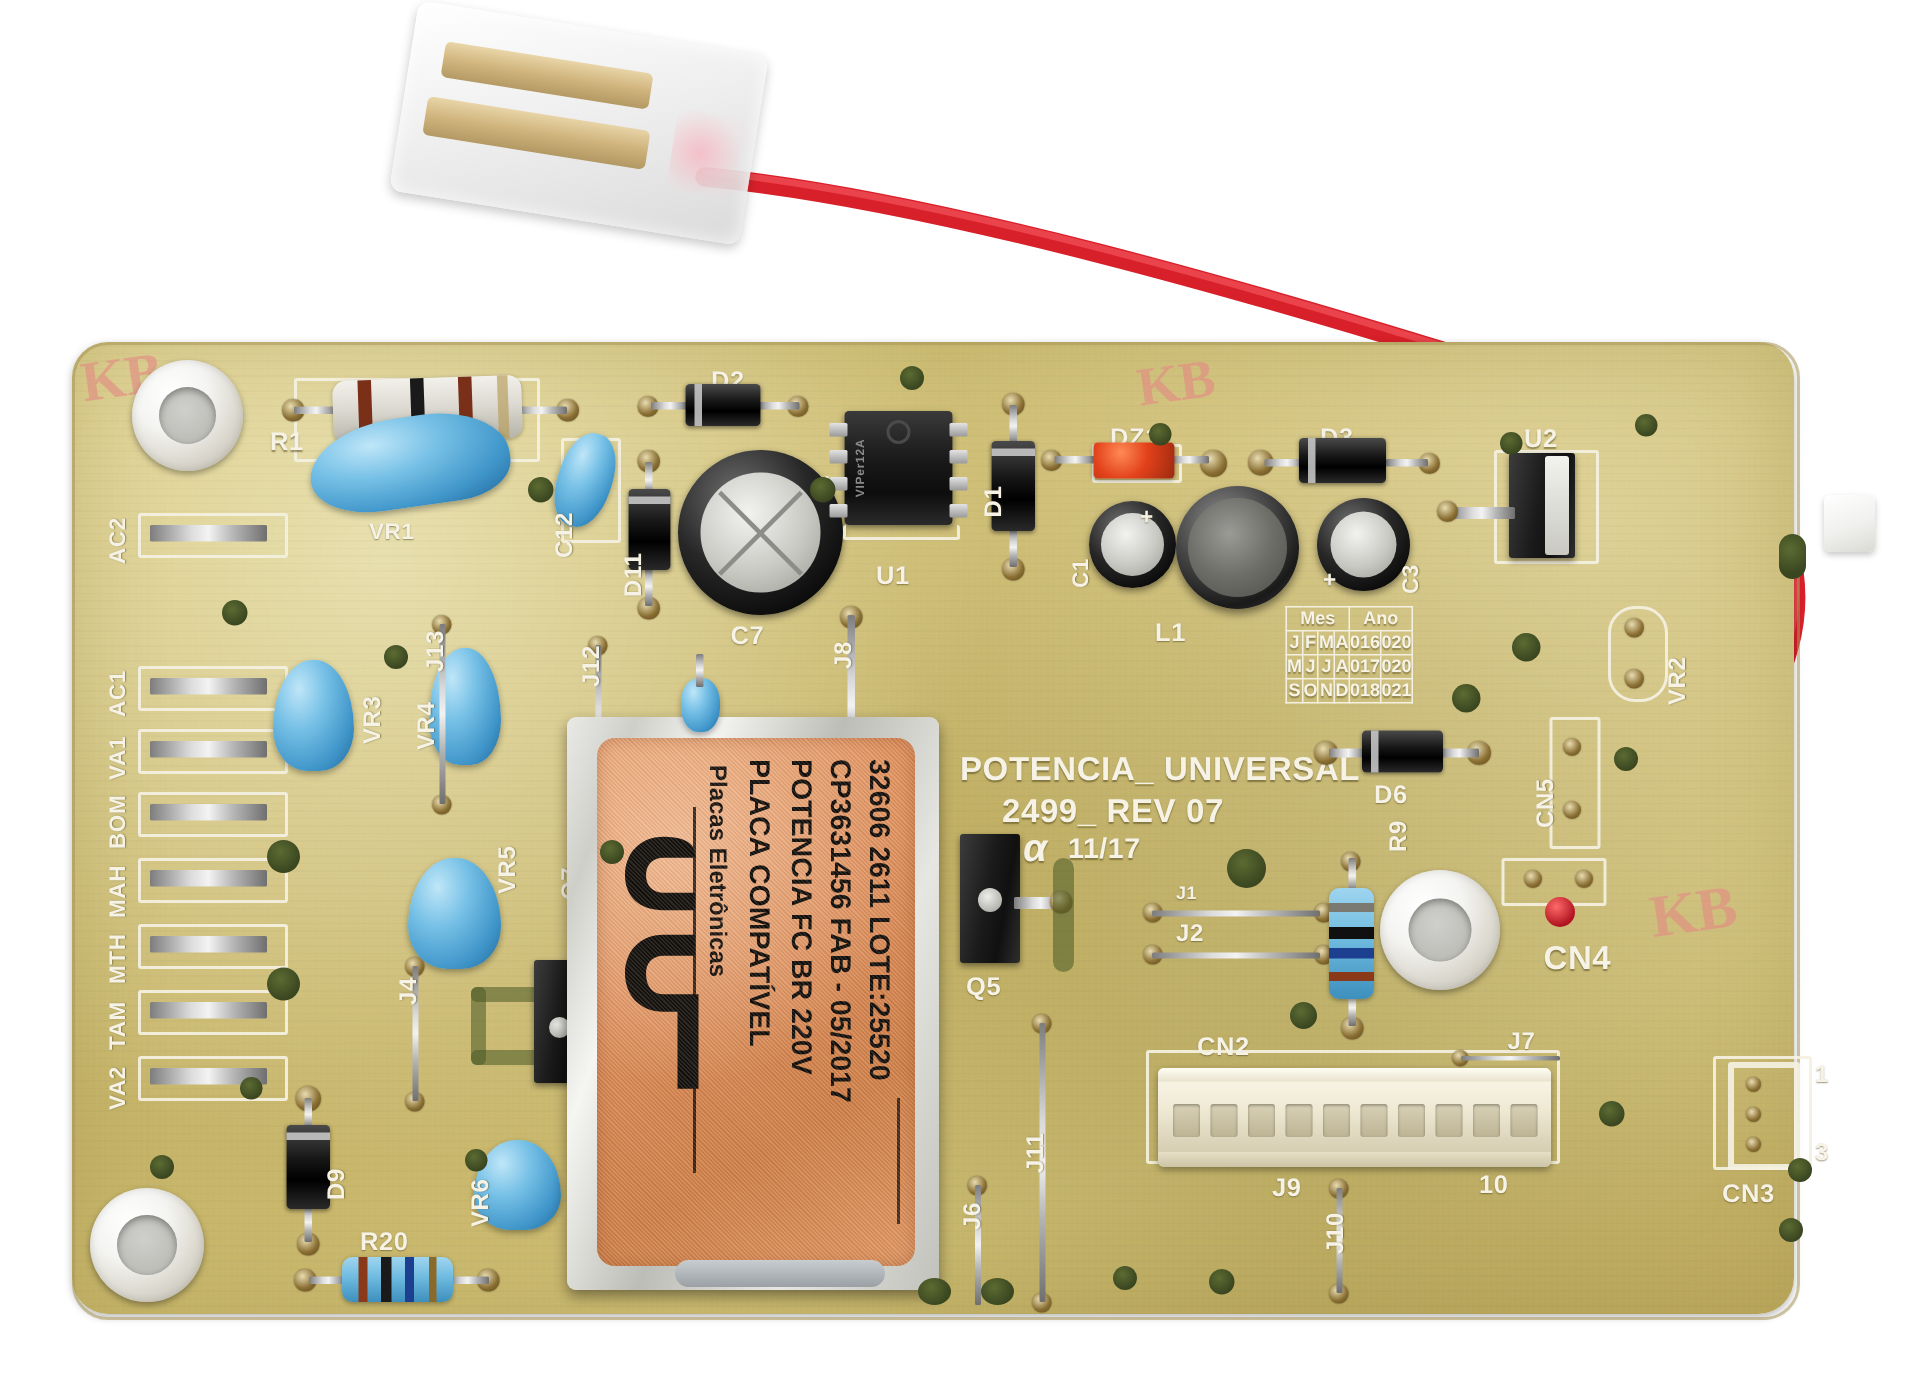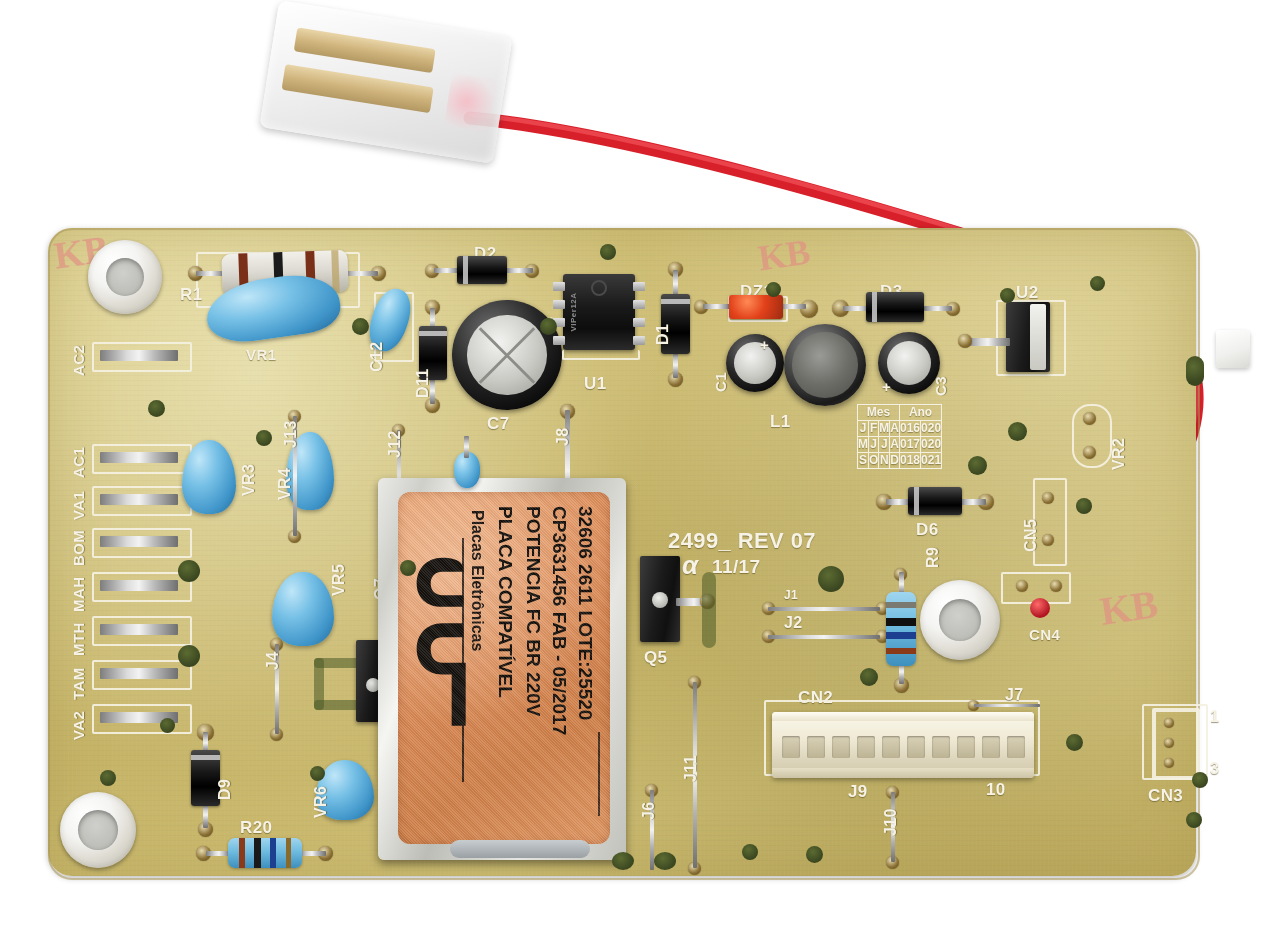--- a/index.html
+++ b/index.html
@@ -302,20 +302,21 @@
     </div>
   <div class="silk" style="left:770px;top:412px;font-size:17px;">L1</div>
 
   <div class="ecap" style="left:878px;top:332px;width:62px;height:62px;">
       <div class="top"></div>
     </div>
   <div class="silk v" style="left:932px;top:396px;font-size:15px;">C3</div>
   <div class="silk" style="left:882px;top:378px;font-size:15px;">+</div>
 
 
+  <div class="silk" style="left:640px;top:500px;font-size:22px;">POTENCIA_ UNIVERSAL</div>
   <div class="silk" style="left:668px;top:528px;font-size:22px;">2499_ REV 07</div>
   <div class="silk" style="left:682px;top:550px;font-size:26px;font-style:italic;">α</div>
   <div class="silk" style="left:712px;top:556px;font-size:19px;">11/17</div>
 
   <div class="lay" style="left:857px;top:404px;">
     <table class="date-tbl">
       <tbody>
           <tr>
         <td colspan="4" style="width:88px;">Mes</td>
         <td colspan="2" style="width:68px;">Ano</td>
@@ -363,21 +364,21 @@
   <div class="silk v" style="left:1110px;top:470px;font-size:16px;">VR2</div>
 
   <div class="silkbox" style="left:1033px;top:478px;width:30px;height:84px;"></div>
   <div class="pad" style="left:1042px;top:492px;width:12px;height:12px;"></div>
   <div class="pad" style="left:1042px;top:534px;width:12px;height:12px;"></div>
   <div class="silk v" style="left:1022px;top:552px;font-size:16px;">CN5</div>
 
   <div class="silkbox" style="left:1001px;top:572px;width:66px;height:28px;"></div>
   <div class="pad" style="left:1016px;top:580px;width:12px;height:12px;"></div>
   <div class="pad" style="left:1050px;top:580px;width:12px;height:12px;"></div>
-  <div class="silk" style="left:1029px;top:626px;font-size:15px;">CN4</div>
+  <div class="silk" style="left:1029px;top:626px;font-size:22px;">CN4</div>
 
   <div class="silkbox" style="left:1142px;top:704px;width:62px;height:72px;"></div>
   <div class="silkbox" style="left:1152px;top:708px;width:40px;height:64px;border-width:4px;"></div>
   <div class="pad" style="left:1164px;top:718px;width:10px;height:10px;"></div>
   <div class="pad" style="left:1164px;top:738px;width:10px;height:10px;"></div>
   <div class="pad" style="left:1164px;top:758px;width:10px;height:10px;"></div>
   <div class="silk" style="left:1210px;top:708px;font-size:16px;">1</div>
   <div class="silk" style="left:1210px;top:760px;font-size:16px;">3</div>
   <div class="silk" style="left:1148px;top:786px;font-size:17px;">CN3</div>
   <div class="via" style="left:1192px;top:772px;width:16px;height:16px;"></div>

